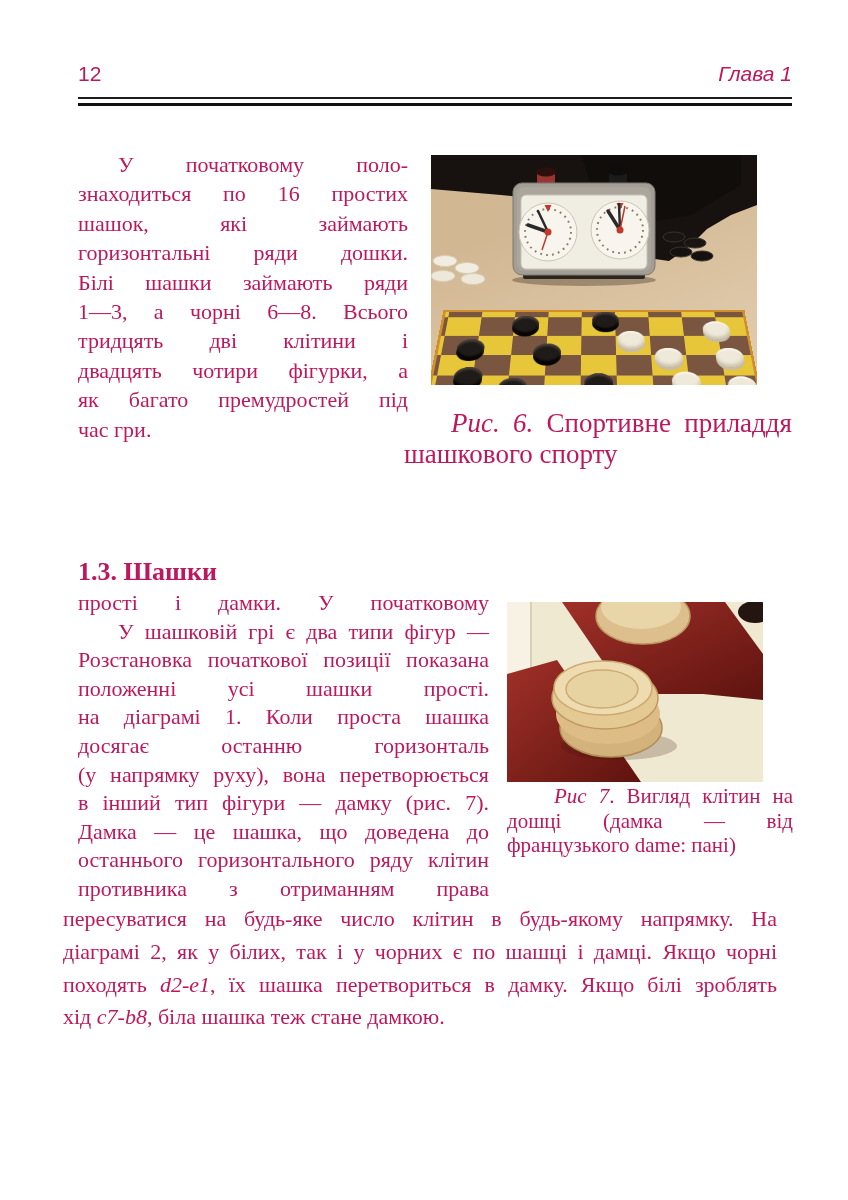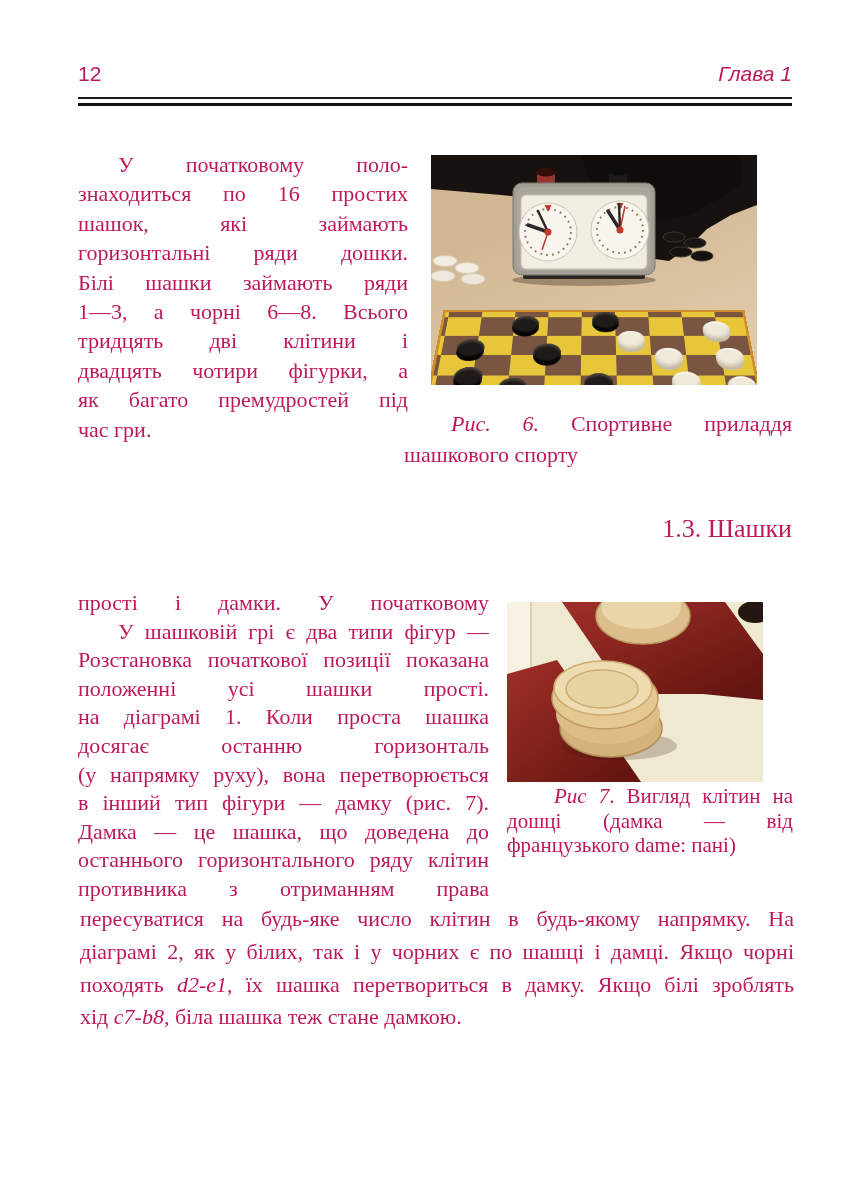--- a/index.html
+++ b/index.html
@@ -24,28 +24,28 @@
   
   .textblock div { white-space:nowrap; }
   .jline { text-align:justify; text-align-last:justify; white-space:normal !important; }
   .lline { text-align:left; text-align-last:left; white-space:normal !important; }
   .ind  { text-indent:40px; }
   .indc { text-indent:47px; }
   .it   { font-style:italic; }
 
   .p1 { position:absolute; left:78px; top:150px;  width:330px; font-size:22px; line-height:29.4px; }
   .p2 { position:absolute; left:78px; top:589px;  width:411px; font-size:22px; line-height:28.6px; }
-  .p2full { position:absolute; left:80px; top:903px; width:714px; font-size:22px; line-height:32.8px; }
-
-  .caption6 { position:absolute; left:404px; top:408px; width:388px; font-size:22px; line-height:31px; }
+  .p2full { position:absolute; left:63px; top:903px; width:714px; font-size:22px; line-height:32.8px; }
+
+  .caption6 { position:absolute; left:404px; top:408px; width:388px; font-size:27px; line-height:31px; }
   .caption7 { position:absolute; left:507px; top:784px; width:286px; font-size:21px; line-height:24.6px; }
 
   .heading {
-    position:absolute; left:78px; top:514px; width:714px;
-    text-align:right; font-weight:normal; font-size:26px;
+    position:absolute; left:78px; top:557px; width:714px;
+    text-align:left; font-weight:bold; font-size:26px;
   }
   
   .photo1 {
     position:absolute; left:431px; top:155px; width:326px; height:230px;
     overflow:hidden; background:linear-gradient(160deg,#d2b793 30%,#dcc5a4 70%,#e2cdae 100%);
   }
   .photo1 svg { position:absolute; left:0; top:0; pointer-events:none; }
   .board {
     position:absolute; left:-10px; top:118px; width:346px; height:150px;
     box-sizing:border-box; border:3px solid #cf8f2a;

